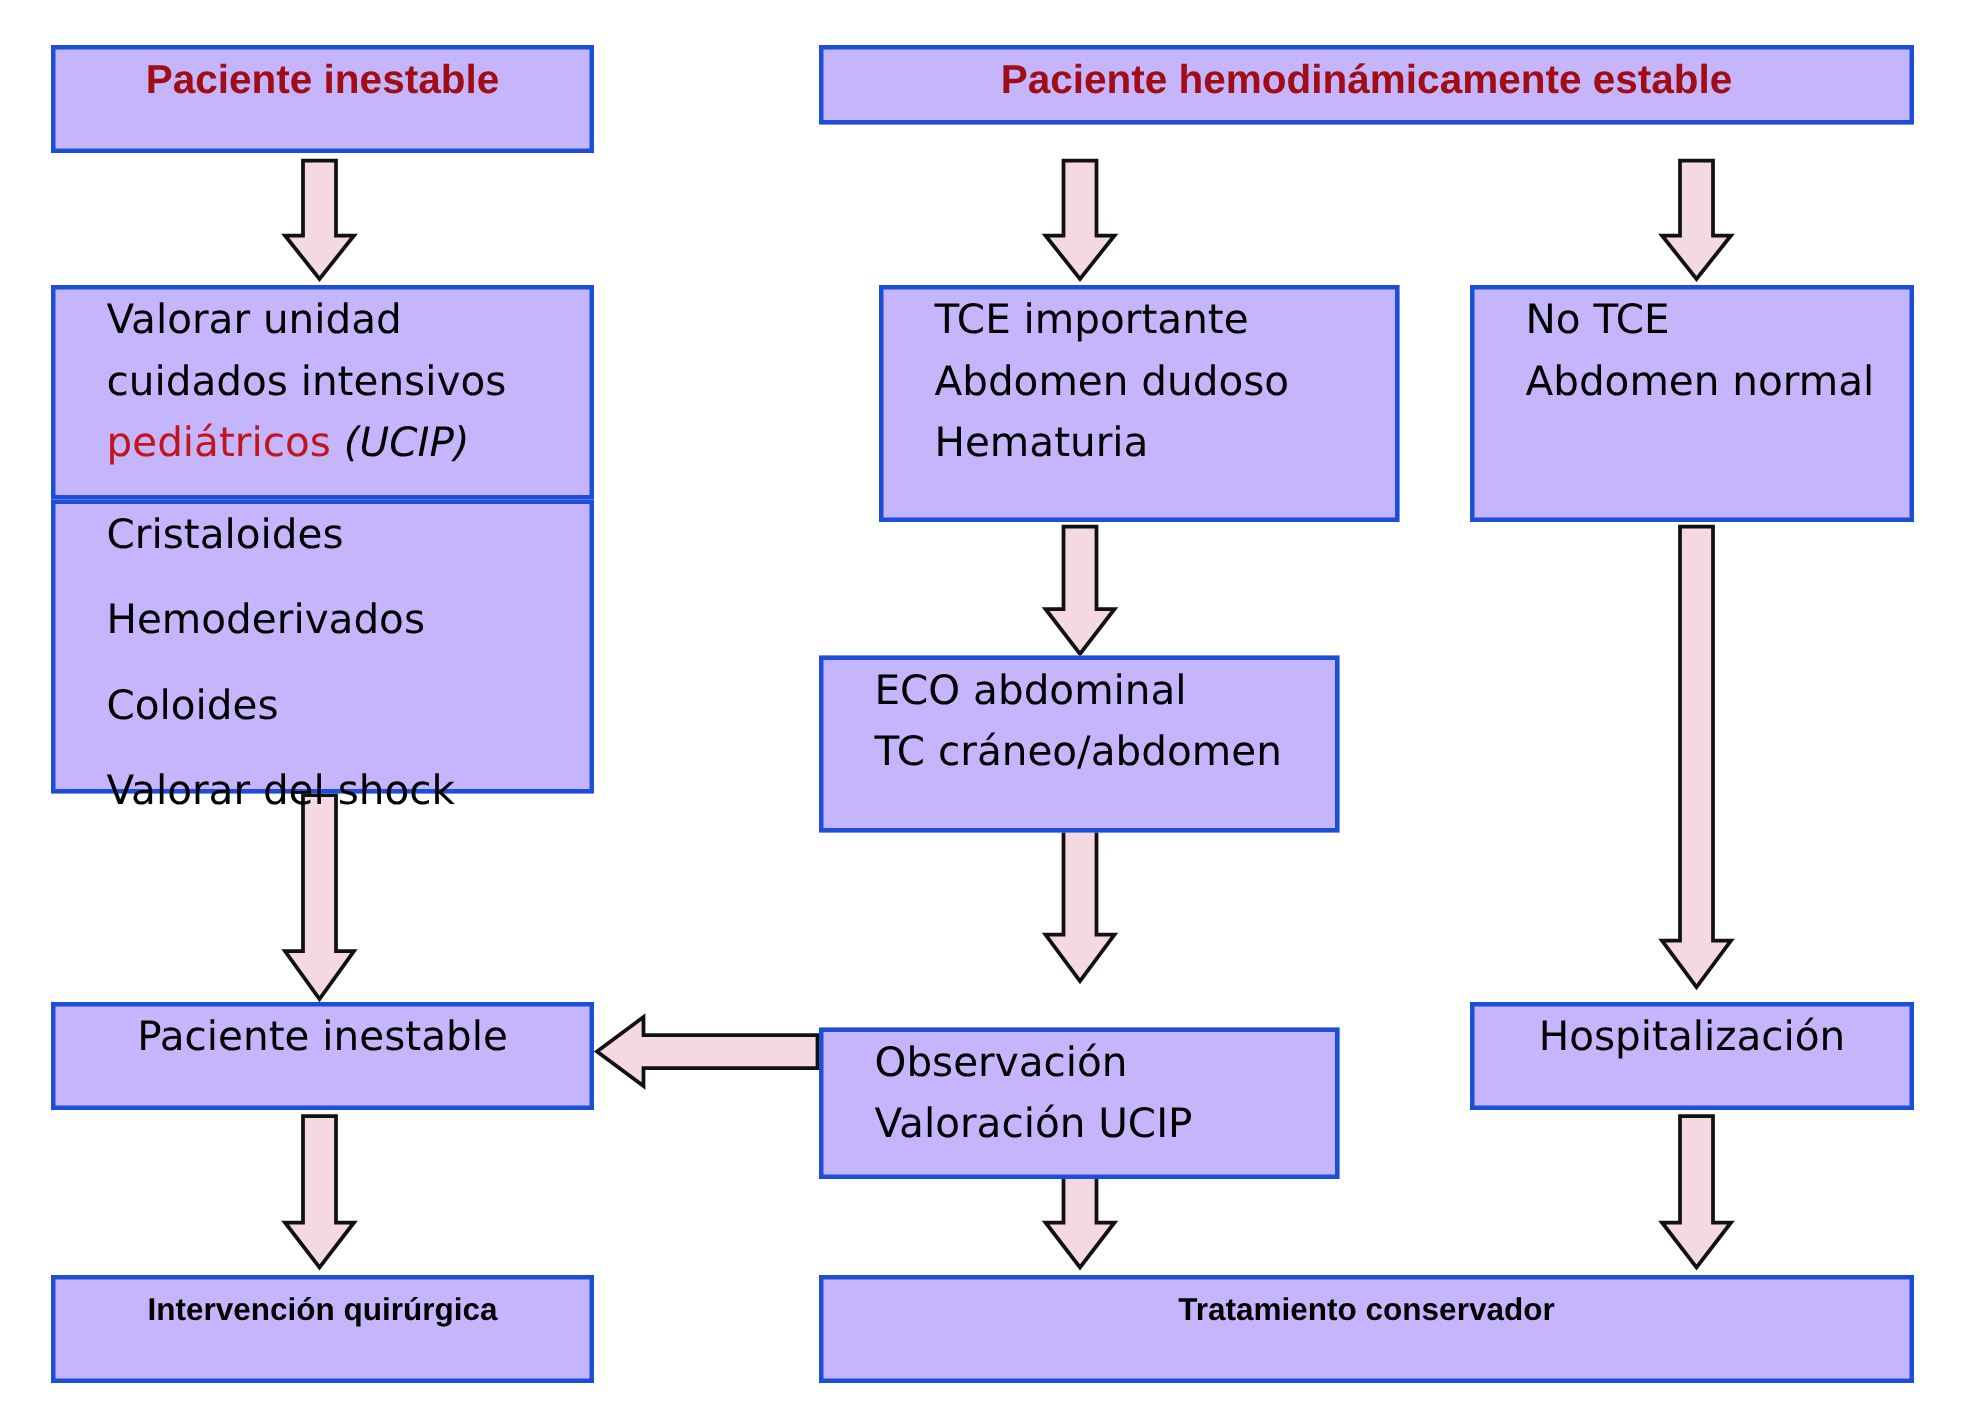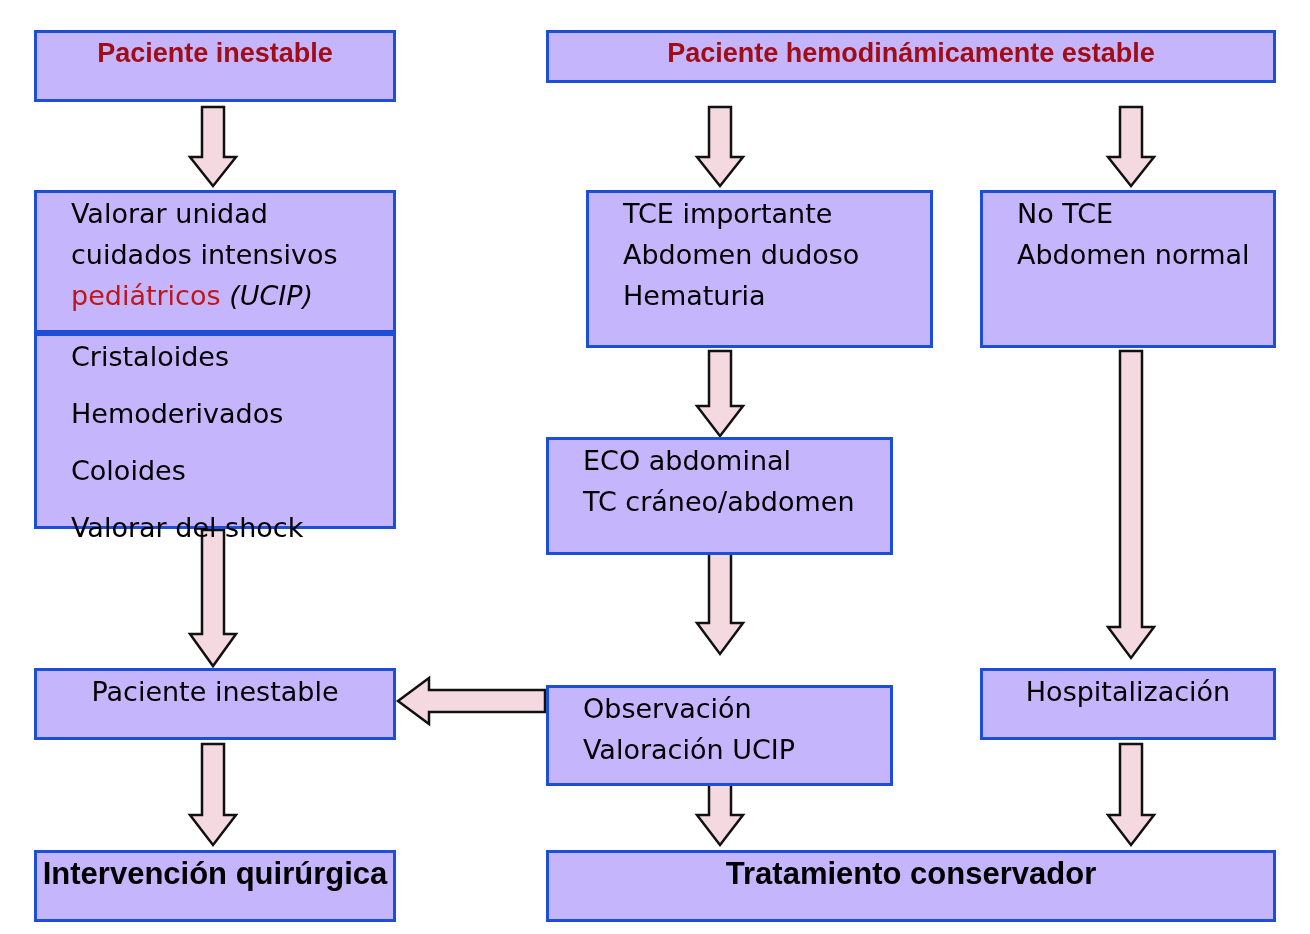--- a/index.html
+++ b/index.html
@@ -39,21 +39,21 @@
 
   .title .line {
     font-weight: bold;
     color: #a00d16;
     font-size: 27px;
     font-family: "Liberation Sans", sans-serif;
   }
   .bold-black .line {
     font-weight: bold;
     color: #000000;
-    font-size: 31px;
+    font-size: 21px;
     font-family: "Liberation Sans", sans-serif;
   }
   .red-text { color: #c0161b; }
   .black-text { color: #000000; font-style: italic; }
 
   .arrow {
     position: absolute;
     overflow: visible;
   }
   .arrow svg { display: block; overflow: visible; }

